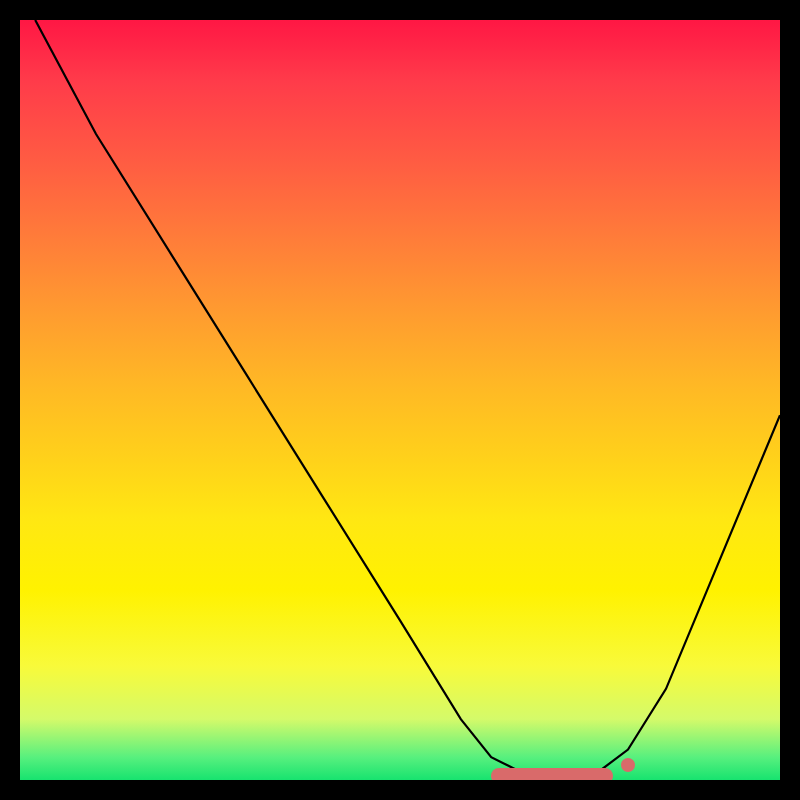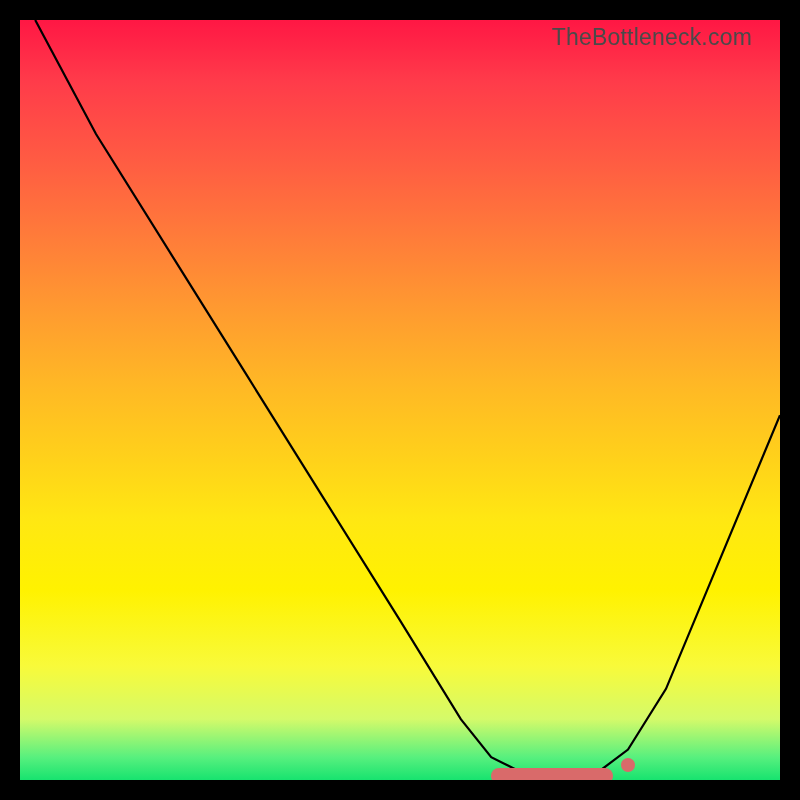--- a/index.html
+++ b/index.html
@@ -26,21 +26,20 @@
   .ideal-band{position:absolute;height:16px;border-radius:8px;background:#d96a6a}
   .ideal-dot{position:absolute;width:14px;height:14px;border-radius:50%;background:#d96a6a}
 </style>
 </head>
 <body>
 
 <div class="frame">
   <div class="plot">
     <div class="gradient"></div>
 
-    <div class="watermark">TheBottleneck.com</div>
 
     <svg class="curve" viewBox="0 0 760 760" preserveAspectRatio="none">
       <path id="curve-path" fill="none" stroke="#000" stroke-width="2.2" d="M15.2 0.0 L76.0 114.0 L152.0 235.6 L228.0 357.2 L304.0 478.8 L380.0 600.4 L440.8 699.2 L471.2 737.2 L501.6 752.4 L547.2 756.2 L577.6 752.4 L608.0 729.6 L646.0 668.8 L684.0 577.6 L722.0 486.4 L760.0 395.2"></path>
     </svg>
 
     <div id="ideal-band" class="ideal-band" style="left: 471.2px; top: 748.2px; width: 121.6px;"></div>
     <div id="ideal-dot" class="ideal-dot" style="left: 601px; top: 737.8px;"></div>
   </div>
 </div>
 

